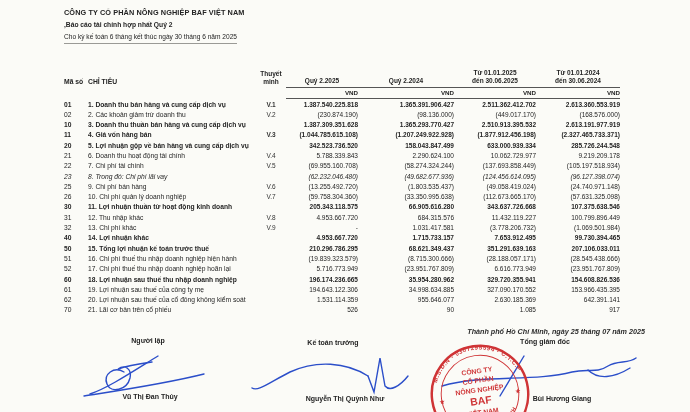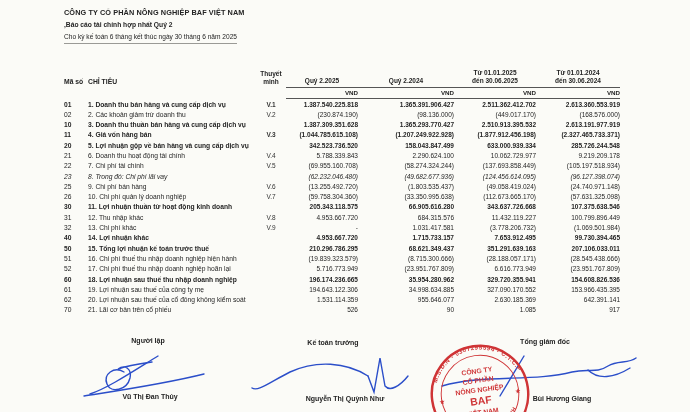--- a/index.html
+++ b/index.html
@@ -275,20 +275,21 @@
           <div class="td label">21. Lãi cơ bản trên cổ phiếu</div>
           <div class="td note"></div>
           <div class="td num">526</div>
           <div class="td num">90</div>
           <div class="td num">1.085</div>
           <div class="td num">917</div>
         </div>
       </div>
   </div>
 
+  <div class="date-line">Thành phố Hồ Chí Minh, ngày 25 tháng 07 năm 2025</div>
 
   <div class="sign-title" style="left:98px;top:337px;width:100px;">Người lập</div>
   <div class="sign-title" style="left:273px;top:339px;width:120px;">Kế toán trưởng</div>
   <div class="sign-title" style="left:485px;top:338px;width:120px;">Tổng giám đốc</div>
 
   <svg class="sig" style="left:80px;top:346px;" width="130" height="52" viewBox="0 0 130 52">
     <path d="M10,48 C28,42 52,26 78,10"></path>
     <path d="M44,26 C34,20 23,28 27,38 C31,48 47,44 50,32 C52,23 45,18 38,23 C46,20 58,18 72,16"></path>
     <path d="M4,50 C42,44 84,38 124,28"></path>
   </svg>

